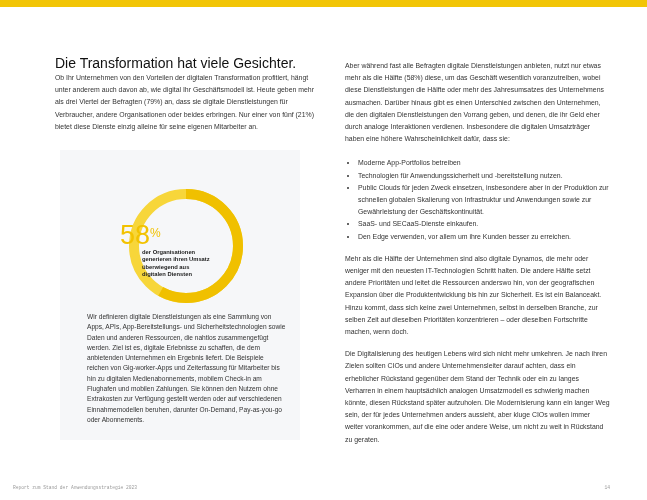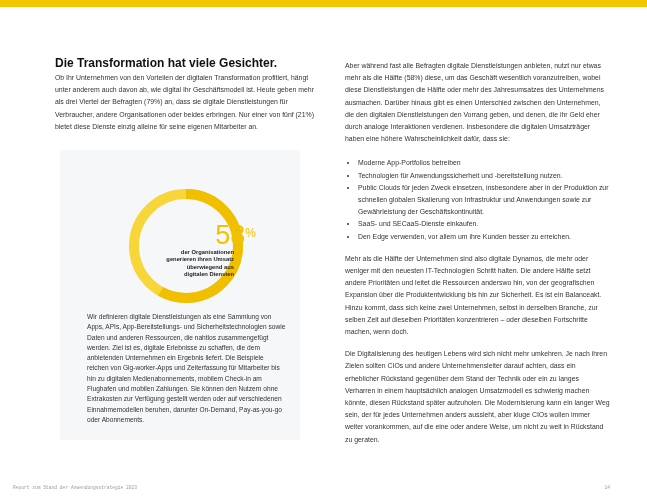--- a/index.html
+++ b/index.html
@@ -1,25 +1,25 @@
 <!DOCTYPE html>
 <html><head>
 <meta charset="utf-8">
 <style>
   html, body { margin:0; padding:0; }
   body { width:647px; height:500px; background:#ffffff; position:relative; overflow:hidden;
          font-family:"Liberation Sans", sans-serif; color:#2a2a2a; }
   .topbar { position:absolute; left:0; top:0; width:647px; height:7px; background:#f2c505; }
   .col-left { position:absolute; left:55px; top:57px; width:262px; }
   .col-right { position:absolute; left:345px; top:60px; width:265px; }
-  h2.title { margin:0 0 3px 0; font-size:12px; font-weight:bold; color:#111; line-height:12px; }
+  h2.title { margin:0 0 3px 0; font-size:14px; font-weight:normal; color:#111; line-height:12px; }
   p.body { margin:0; font-size:6.9px; line-height:12.2px; color:#333; }
   .callout { position:absolute; left:60px; top:150px; width:240px; height:290px; background:#f6f7f9; }
   .donut { position:absolute; left:68px; top:38px; width:116px; height:116px; }
-  .donut-center { position:absolute; left:80px; top:72px; width:116px; text-align:right; }
+  .donut-center { position:absolute; left:60px; top:72px; width:116px; text-align:left; }
   .pct { font-size:27px; color:#f2c200; line-height:26px; font-family:"Liberation Sans", sans-serif; }
   .pct sup { font-size:12px; vertical-align:top; position:relative; top:-2px; }
   .pct-label { font-size:5.8px; font-weight:bold; color:#222; line-height:7.3px; margin-top:1px; }
   .callout-text { position:absolute; left:27px; top:162px; width:200px; font-size:6.6px; line-height:10.3px; color:#333; }
   ul.bullets { margin:0; padding:0 0 0 13px; font-size:6.9px; line-height:12.2px; color:#333; }
   ul.bullets li { margin:0; padding-left:0; }
   .gap1 { height:12px; }
   .gap2 { height:10px; }
   .footer-left { position:absolute; left:13px; top:485px; font-family:"Liberation Mono", monospace; font-size:4.6px; color:#9a9a9a; }
   .footer-right { position:absolute; left:505px; top:485px; width:105px; text-align:right; font-family:"Liberation Mono", monospace; font-size:4.6px; color:#9a9a9a; }

